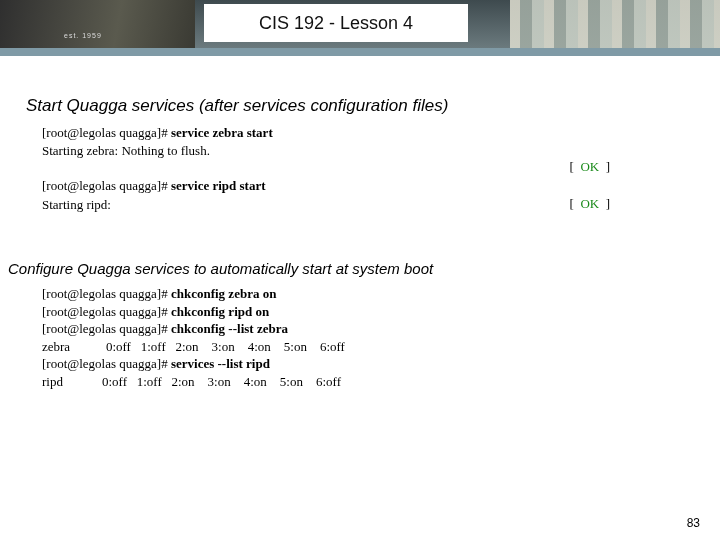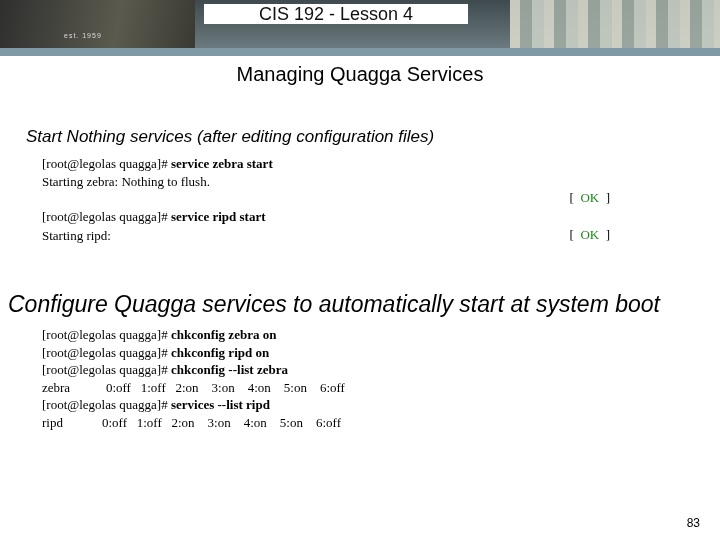--- a/index.html
+++ b/index.html
@@ -31,21 +31,21 @@
     position:absolute;left:64px;top:32px;
     font-size:7px;color:#ddd;letter-spacing:1px;
   }
   .banner .right-photo{
     position:absolute;right:0;top:0;width:210px;height:48px;
     background:
      repeating-linear-gradient(90deg,#d8d8cb 0 10px,#9faaa2 10px 22px,#c8cfc5 22px 34px);
     opacity:.9;
   }
   .banner .title-plate{
-    position:absolute;left:204px;top:4px;width:264px;height:20px;
+    position:absolute;left:204px;top:4px;width:264px;height:38px;
     background:#fff;
     display:flex;align-items:center;justify-content:center;
     font-size:18px;color:#111;
   }
   .banner-strip{
     height:8px;background:#7f9aa6;
   }
   
   .slide-title{
     text-align:center;
@@ -54,21 +54,21 @@
     line-height:1.25;
   }
   .section-head{
     font-style:italic;
     font-size:17px;
     margin:40px 0 8px 26px;
   }
   .section-head.second{
     margin-top:46px;
     margin-left:8px;
-    font-size:23px;
+    font-size:15px;
   }
   .term{
     font-family:Liberation Serif, serif;
     font-size:13px;
     white-space:pre;
     margin-left:42px;
     line-height:1.35;
   }
   .term .cmd{font-weight:bold;}
   .ok-line{
@@ -103,25 +103,24 @@
   <div class="est">est. 1959</div>
   <div class="right-photo"></div>
   <div class="title-plate">
     <span>CIS 192 - Lesson 4</span>
   </div>
 </div>
 <div class="banner-strip"></div>
 
 
 <div class="slide-title">
-  <div>Managing Quagga Services</div>
 </div>
 
 
-<div class="section-head">Start Nothing services (after editing configuration files)</div>
+<div class="section-head">Start Quagga services (after services configuration files)</div>
 
 <div class="term"><span>[root@legolas quagga]# </span><span class="cmd">service zebra start</span></div>
 <div class="term">Starting zebra: Nothing to flush.</div>
 <div class="ok-wrap">
   <span class="ok ok-line">[  <span class="green">OK</span>  ]</span>
 </div>
 <div class="term"><span>[root@legolas quagga]# </span><span class="cmd">service ripd start</span></div>
 <div class="term" style="display:inline-block">Starting ripd:</div>
 <div class="ok-wrap" style="margin-top:-17px;">
   <span class="ok ok-line">[  <span class="green">OK</span>  ]</span>

